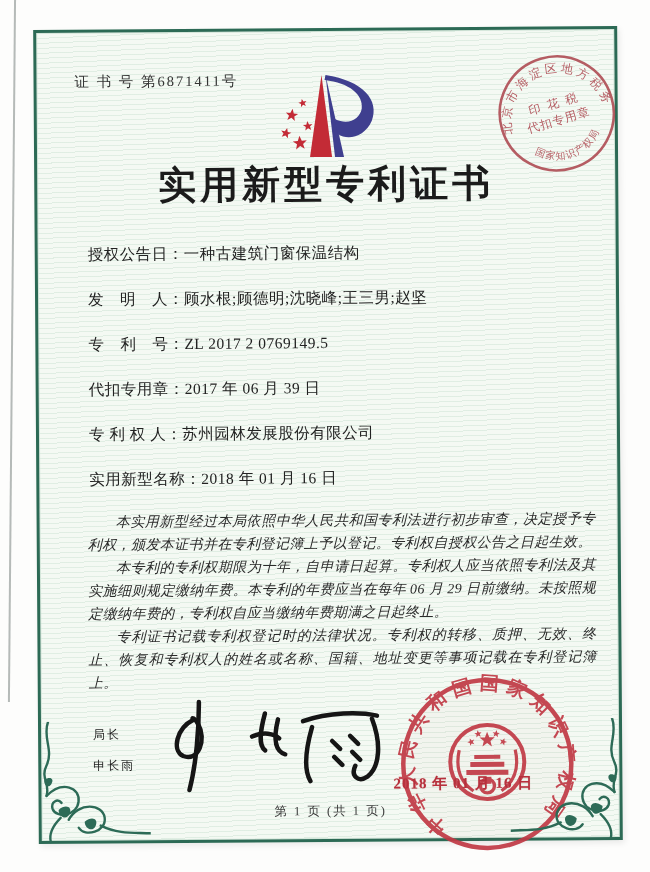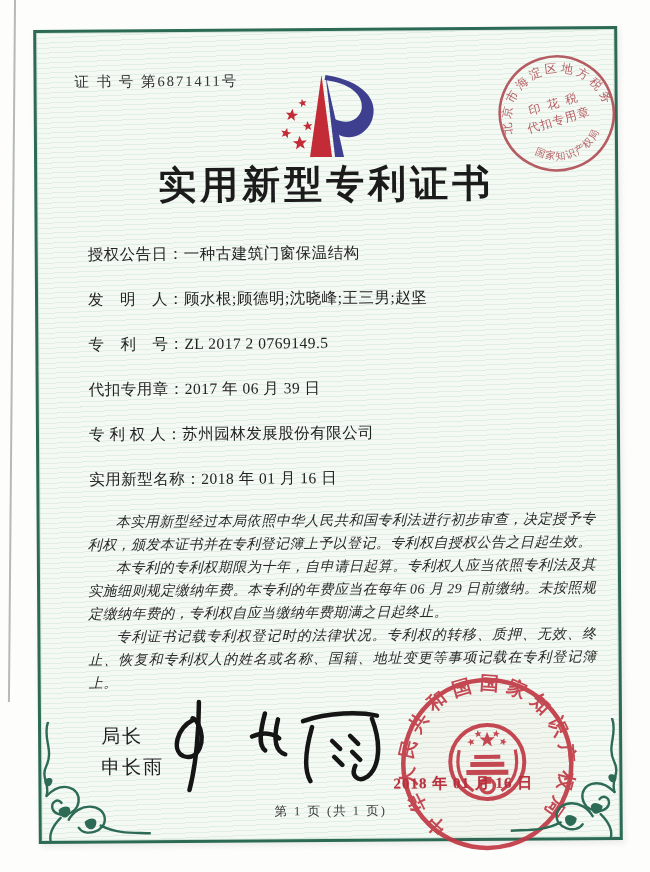--- a/index.html
+++ b/index.html
@@ -40,22 +40,22 @@
   .field-label{white-space:pre;}
   .field-value{white-space:pre;}
   
   .body-text{
     position:absolute;left:48px;top:478px;width:508px;
     font-size:14px;line-height:23px;text-align:justify;
     font-style:italic;color:#2a2a2a;letter-spacing:.4px;
   }
   .body-text p{margin:0;text-indent:2em;}
   
-  .signoff{position:absolute;left:60px;top:688px;font-size:19px;line-height:31px;
-    font-family:Liberation Sans, sans-serif;color:#1d1d1d;letter-spacing:2px;}
+  .signoff{position:absolute;left:52px;top:688px;font-size:12px;line-height:31px;
+    font-family:Liberation Mono, monospace;color:#1d1d1d;letter-spacing:2px;}
   .signature{position:absolute;left:112px;top:660px;width:235px;height:108px;}
   
   .tax-stamp{position:absolute;left:454px;top:18px;width:132px;height:132px;
     transform:rotate(-16deg);opacity:.88;}
   
   .official-seal{position:absolute;left:346px;top:634px;width:200px;height:200px;opacity:.92;}
   .seal-date{
     position:absolute;left:352px;top:744px;width:180px;
     font-size:15px;font-weight:bold;color:#b7303c;letter-spacing:1px;white-space:pre;
     text-shadow:0 0 1px rgba(183,48,60,.4);

